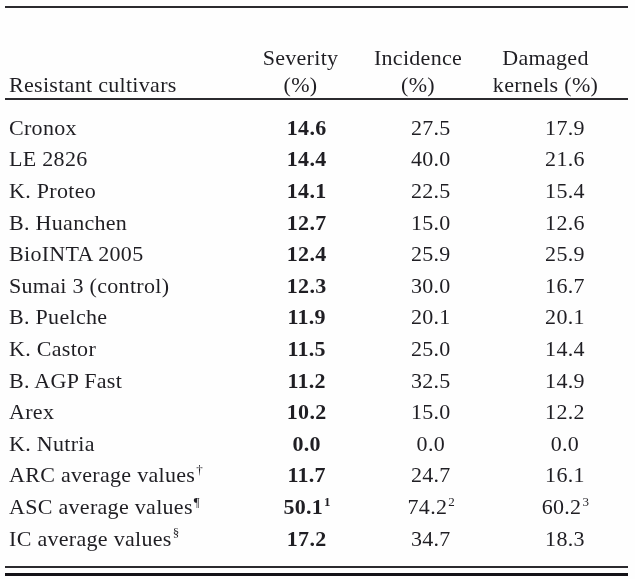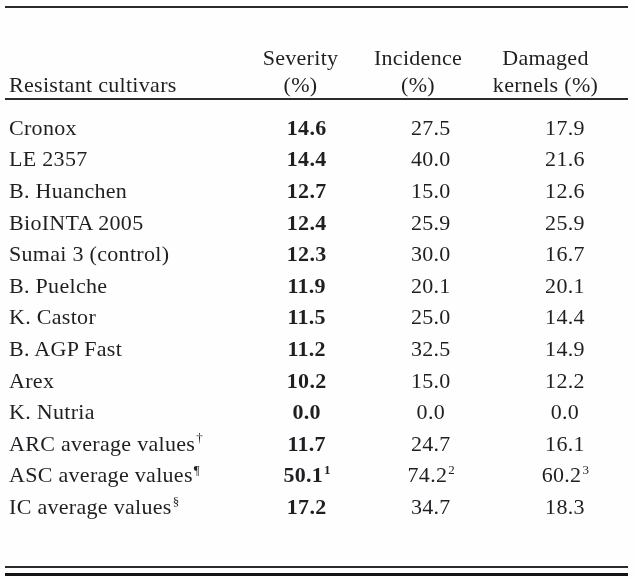--- a/index.html
+++ b/index.html
@@ -114,26 +114,32 @@
   <div class="body-rows">
 
     <div class="row">
       <div class="cell name"><span>Cronox</span><sup class="mk"></sup></div>
       <div class="cell num c2"><span>14.6</span><sup class="mk"></sup></div>
       <div class="cell num c3"><span>27.5</span><sup class="mk"></sup></div>
       <div class="cell num c4"><span>17.9</span><sup class="mk"></sup></div>
     </div>
 
     <div class="row">
-      <div class="cell name"><span>LE 2357</span><sup class="mk"></sup></div>
+      <div class="cell name"><span>LE 2826</span><sup class="mk"></sup></div>
       <div class="cell num c2"><span>14.4</span><sup class="mk"></sup></div>
       <div class="cell num c3"><span>40.0</span><sup class="mk"></sup></div>
       <div class="cell num c4"><span>21.6</span><sup class="mk"></sup></div>
     </div>
 
+    <div class="row">
+      <div class="cell name"><span>K. Proteo</span><sup class="mk"></sup></div>
+      <div class="cell num c2"><span>14.1</span><sup class="mk"></sup></div>
+      <div class="cell num c3"><span>22.5</span><sup class="mk"></sup></div>
+      <div class="cell num c4"><span>15.4</span><sup class="mk"></sup></div>
+    </div>
 
     <div class="row">
       <div class="cell name"><span>B. Huanchen</span><sup class="mk"></sup></div>
       <div class="cell num c2"><span>12.7</span><sup class="mk"></sup></div>
       <div class="cell num c3"><span>15.0</span><sup class="mk"></sup></div>
       <div class="cell num c4"><span>12.6</span><sup class="mk"></sup></div>
     </div>
 
     <div class="row">
       <div class="cell name"><span>BioINTA 2005</span><sup class="mk"></sup></div>

